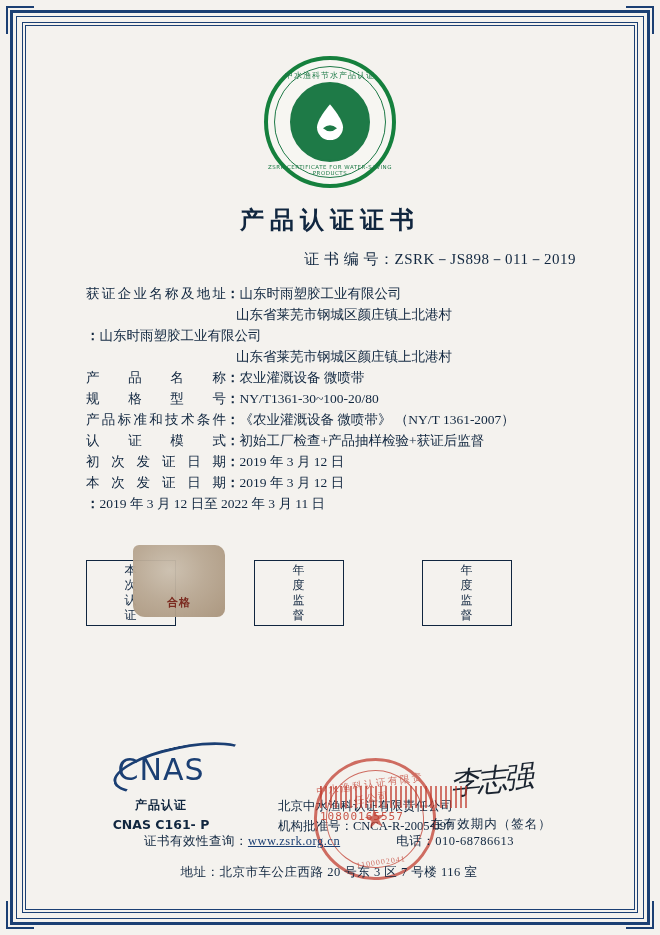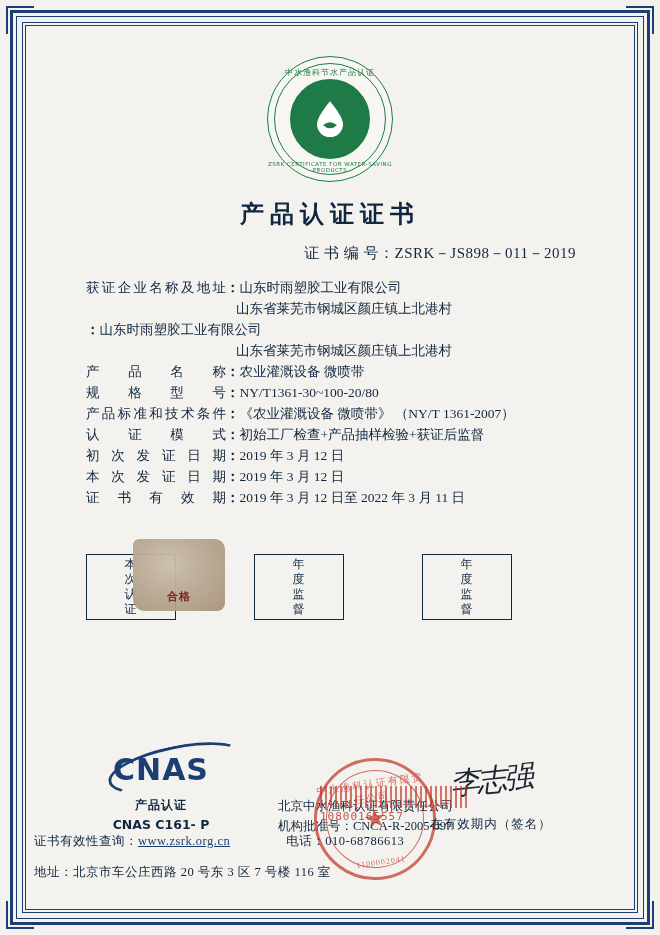--- a/index.html
+++ b/index.html
@@ -39,21 +39,21 @@
   .content{
     position:absolute;left:34px;top:34px;right:34px;bottom:34px;
   }
 
   
   .emblem-wrap{
     display:flex;justify-content:center;margin-top:22px;
   }
   .emblem{
     position:relative;width:124px;height:124px;border-radius:50%;
-    border:1px solid #15803d;
+    border:4px solid #15803d;
     background:#f7f6f2;
   }
   .emblem .ring2{
     position:absolute;inset:6px;border:1px solid #1e7a47;border-radius:50%;
   }
   .emblem .ring3{
     position:absolute;inset:22px;border:2px solid #1e7a47;border-radius:50%;
     background:#1e7a47;
   }
   .emblem .drop{
@@ -133,21 +133,21 @@
   }
 
   .bottom{
     position:absolute;left:52px;right:40px;top:718px;height:120px;
   }
   .cnas{
     position:absolute;left:0;top:0;width:150px;text-align:center;
   }
   .cnas .logo{
     font-family:"DejaVu Sans", sans-serif;
-    font-size:30px;font-weight:bold;color:#1b3f73;letter-spacing:1px;
+    font-size:30px;font-weight:normal;color:#1b3f73;letter-spacing:1px;
     position:relative;display:inline-block;
   }
   .cnas .logo .swoosh{
     position:absolute;left:-6px;top:-6px;width:132px;height:38px;
     border:3px solid #1b3f73;border-radius:50%;
     border-right-color:transparent;border-bottom-color:transparent;
     transform:rotate(-12deg);
   }
   .cnas .l1{font-size:12px;margin-top:10px;letter-spacing:1px;font-weight:bold;}
   .cnas .l2{font-size:12.5px;font-weight:bold;margin-top:3px;font-family:"DejaVu Sans",sans-serif;}
@@ -183,21 +183,21 @@
     height:56px;
     font-family:"DejaVu Serif", serif;
     font-size:30px;color:#1b2430;font-style:italic;
     letter-spacing:-3px;
     transform:rotate(-6deg);
     white-space:nowrap;
   }
   .sign .cap{font-size:12.5px;letter-spacing:1px;}
 
   .footer{
-    position:absolute;left:34px;right:36px;bottom:54px;text-align:left;
+    position:absolute;left:34px;right:36px;bottom:54px;text-align:center;
   }
   .footer .line1{
     font-size:12.5px;letter-spacing:.5px;
   }
   .footer .line1 a{color:#1b3f73;text-decoration:underline;}
   .footer .line1 .tel{margin-left:56px;}
   .footer .line2{
     font-size:12.5px;margin-top:14px;letter-spacing:.5px;
   }
   .barcode{
@@ -295,21 +295,20 @@
         <div class="val">2019 年 3 月 12 日</div>
       </div>
 
       <div class="row">
         <div class="lab">本 次 发 证 日 期</div>
         <div class="colon">：</div>
         <div class="val">2019 年 3 月 12 日</div>
       </div>
 
       <div class="row">
-        <div class="lab">证 书 有 效 期</div>
         <div class="colon">：</div>
         <div class="val">2019 年 3 月 12 日至 2022 年 3 月 11 日</div>
       </div>
     </div>
 
 
     <div class="boxes">
       <div class="box">
         <div class="bt">本<br>次<br>认<br>证</div>
         <div class="stamp-img"></div>

